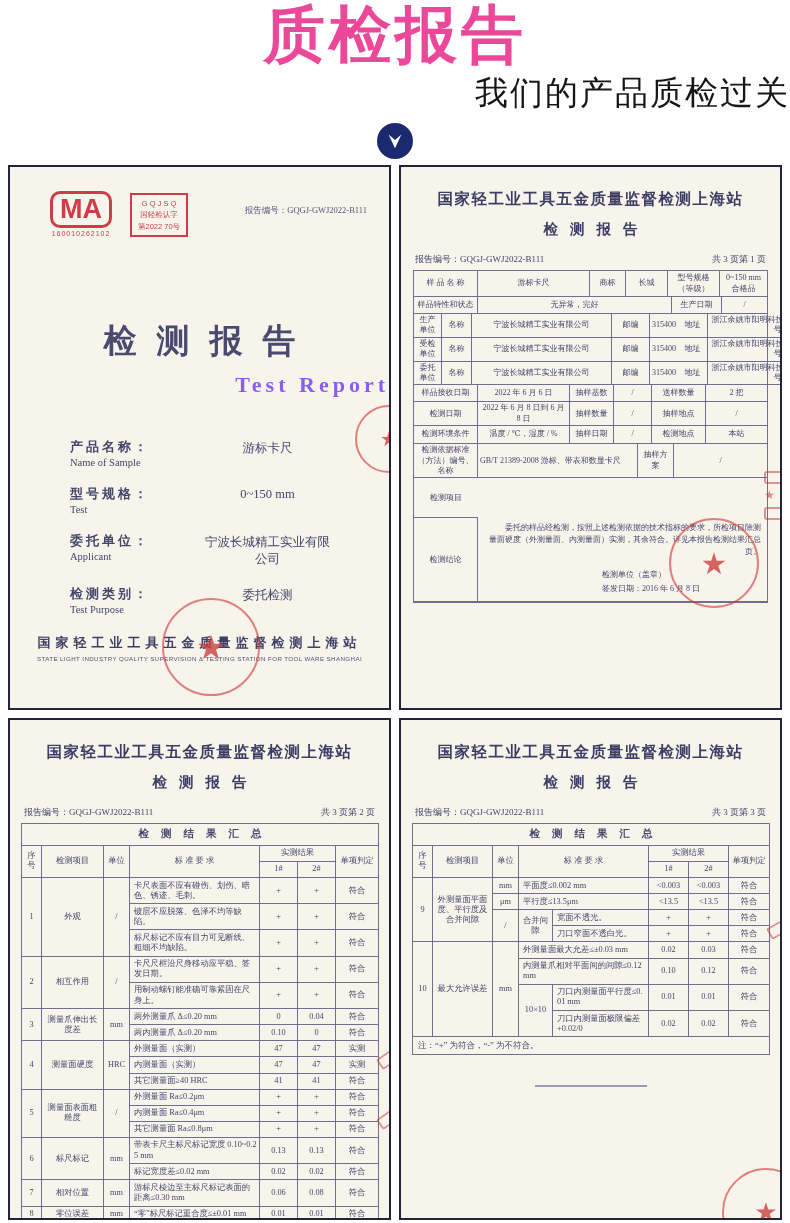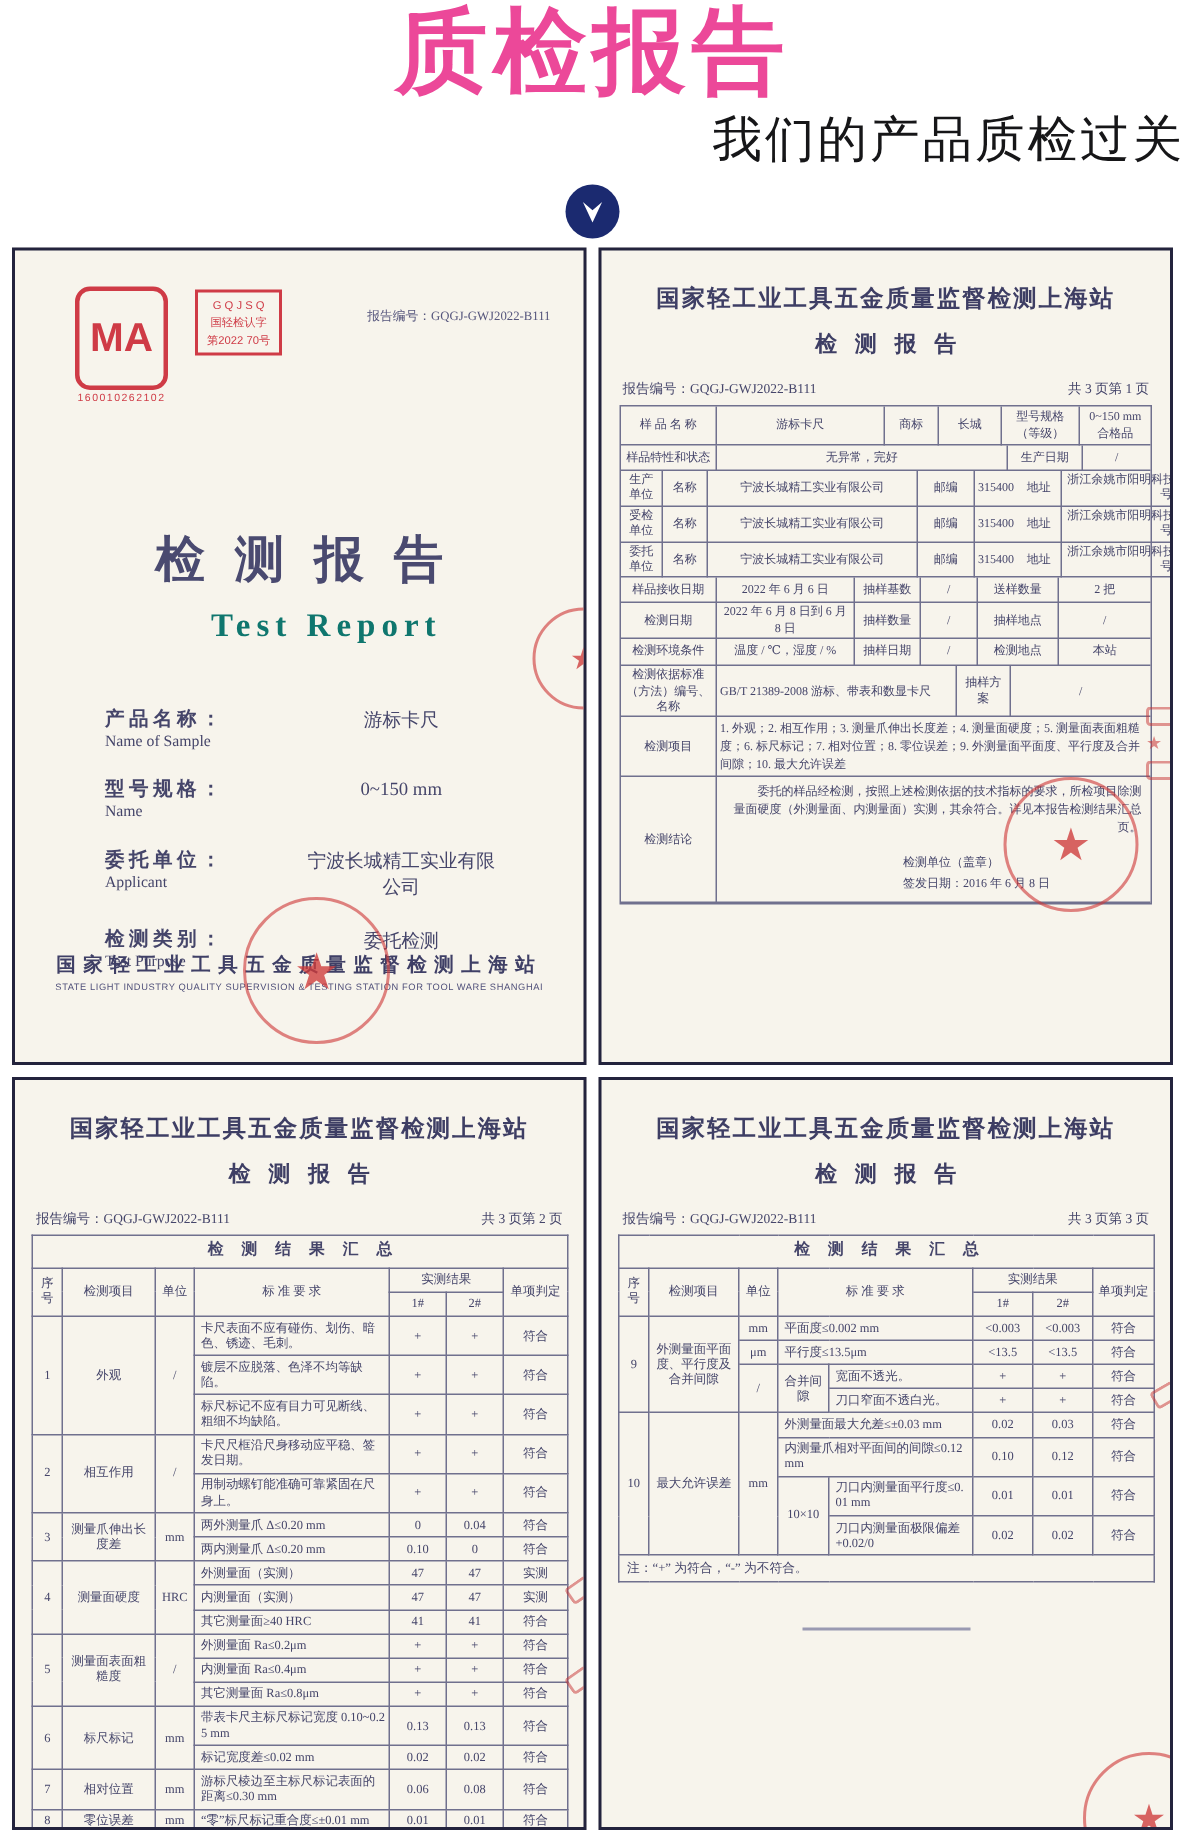--- a/index.html
+++ b/index.html
@@ -12,26 +12,26 @@
   .hero-sub{font-size:33px;color:#161618;letter-spacing:2px;margin-top:2px;text-align:right;}
   .hero-arrow{width:36px;height:36px;border-radius:50%;background:#1b2a70;margin:7px auto 0;display:flex;align-items:center;justify-content:center;}
 
   
   .grid{position:absolute;top:165px;left:8px;display:grid;grid-template-columns:383px 383px;grid-template-rows:545px 502px;gap:8px;}
   .doc{background:#f7f4ec;border:2px solid #23233d;position:relative;overflow:hidden;color:#45456a;font-family:"Liberation Serif","DejaVu Serif",serif;box-sizing:border-box;}
 
   
   .d1-top{display:flex;align-items:flex-start;margin:24px 22px 0 40px;}
   .cma{color:#cf3b46;text-align:center;}
-  .cma-box{border:3px solid #cf3b46;border-radius:10px;padding:16px 7px;font-family:"Liberation Sans",sans-serif;font-weight:bold;font-size:27px;line-height:1.15;}
+  .cma-box{border:3px solid #cf3b46;border-radius:10px;padding:0 7px;font-family:"Liberation Sans",sans-serif;font-weight:bold;font-size:27px;line-height:1.15;}
   .cma-num{font-size:7px;letter-spacing:1px;margin-top:2px;font-family:"Liberation Sans",sans-serif;}
   .gq{border:2px solid #cf3b46;margin-left:18px;margin-top:2px;padding:3px 6px;color:#cf3b46;font-size:7.5px;line-height:1.5;text-align:center;font-family:"Liberation Sans",sans-serif;}
   .d1-repno{margin-left:auto;font-size:8.5px;color:#55557c;padding-top:14px;}
   .d1-title{text-align:center;margin-top:82px;font-size:33px;font-weight:bold;letter-spacing:20px;text-indent:20px;color:#4a4a70;}
-  .d1-title-en{text-align:center;margin-top:8px;font-size:22px;font-weight:bold;letter-spacing:4px;color:#0f766e;padding-left:36px;}
+  .d1-title-en{text-align:right;margin-top:8px;font-size:22px;font-weight:bold;letter-spacing:4px;color:#8b5cf6;padding-left:36px;}
   .d1-fields{margin:40px 0 0 60px;}
   .d1-field{display:flex;margin-bottom:17px;}
   .d1-label{width:132px;}
   .d1-label-cn{font-size:13px;font-weight:bold;letter-spacing:3px;}
   .d1-label-en{font-size:10.5px;margin-top:1px;}
   .d1-value{flex:1;font-size:12.5px;padding-top:2px;text-align:center;padding-right:56px;}
   .d1-footer{position:absolute;left:0;right:0;bottom:46px;text-align:center;}
   .d1-footer-cn{font-size:13px;font-weight:bold;letter-spacing:5px;color:#3f3f66;}
   .d1-footer-en{font-size:6.2px;letter-spacing:.4px;margin-top:3px;color:#50507a;font-family:"Liberation Sans",sans-serif;}
 
@@ -108,21 +108,21 @@
         <div class="d1-field">
           <div class="d1-label">
               <div class="d1-label-cn">产品名称：</div>
               <div class="d1-label-en">Name of Sample</div>
             </div>
           <div class="d1-value">游标卡尺</div>
         </div>
         <div class="d1-field">
           <div class="d1-label">
               <div class="d1-label-cn">型号规格：</div>
-              <div class="d1-label-en">Name</div>
+              <div class="d1-label-en">Test</div>
             </div>
           <div class="d1-value">0~150 mm</div>
         </div>
         <div class="d1-field">
           <div class="d1-label">
               <div class="d1-label-cn">委托单位：</div>
               <div class="d1-label-en">Applicant</div>
             </div>
           <div class="d1-value">宁波长城精工实业有限公司</div>
         </div>
@@ -247,21 +247,20 @@
           <div class="ic" style="flex:1;">本站</div>
         </div>
         <div class="irow" style="min-height:28px;">
           <div class="ic" style="flex:0 0 64px;">检测依据标准（方法）编号、名称</div>
           <div class="ic left-al" style="flex:0 0 160px;">GB/T 21389-2008 游标、带表和数显卡尺</div>
           <div class="ic" style="flex:0 0 36px;">抽样方案</div>
           <div class="ic" style="flex:1;">/</div>
         </div>
         <div class="irow" style="min-height:40px;">
           <div class="ic" style="flex:0 0 64px;">检测项目</div>
-          <div class="ic left-al" style="flex:1;line-height:1.5;">1. 外观；2. 相互作用；3. 测量爪伸出长度差；4. 测量面硬度；5. 测量面表面粗糙度；6. 标尺标记；7. 相对位置；8. 零位误差；9. 外测量面平面度、平行度及合并间隙；10. 最大允许误差</div>
         </div>
         <div class="irow" style="min-height:84px;">
           <div class="ic" style="flex:0 0 64px;">检测结论</div>
           <div class="ic concl-cell" style="flex:1;">
             <div class="concl-text">委托的样品经检测，按照上述检测依据的技术指标的要求，所检项目除测量面硬度（外测量面、内测量面）实测，其余符合。详见本报告检测结果汇总页。</div>
             <div class="seal-lines">
               <div>检测单位（盖章）</div>
               <div>签发日期：2016 年 6 月 8 日</div>
             </div>
             <div class="stamp" style="width:86px;height:86px;right:8px;top:0;">

